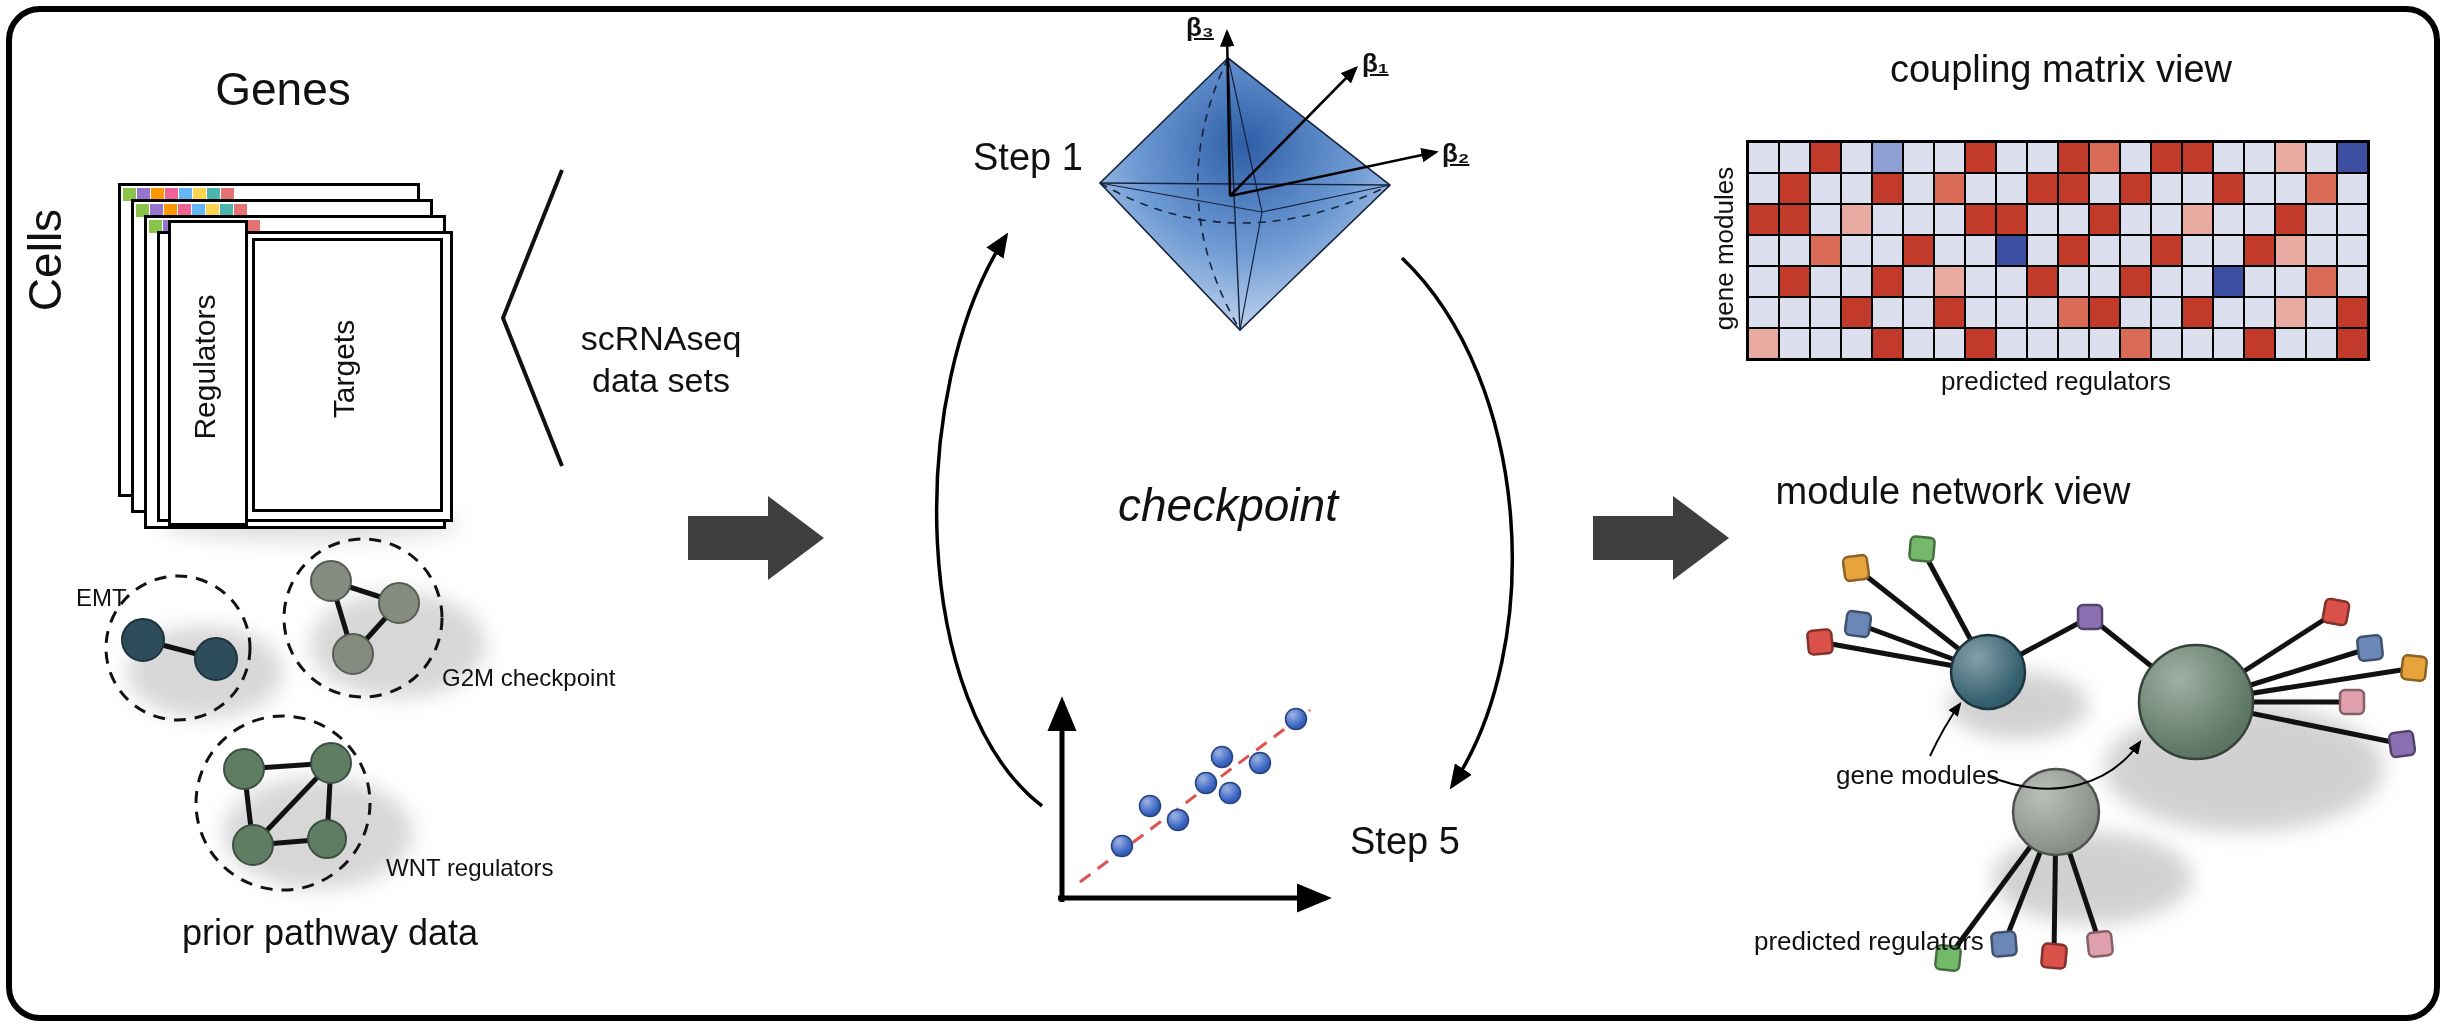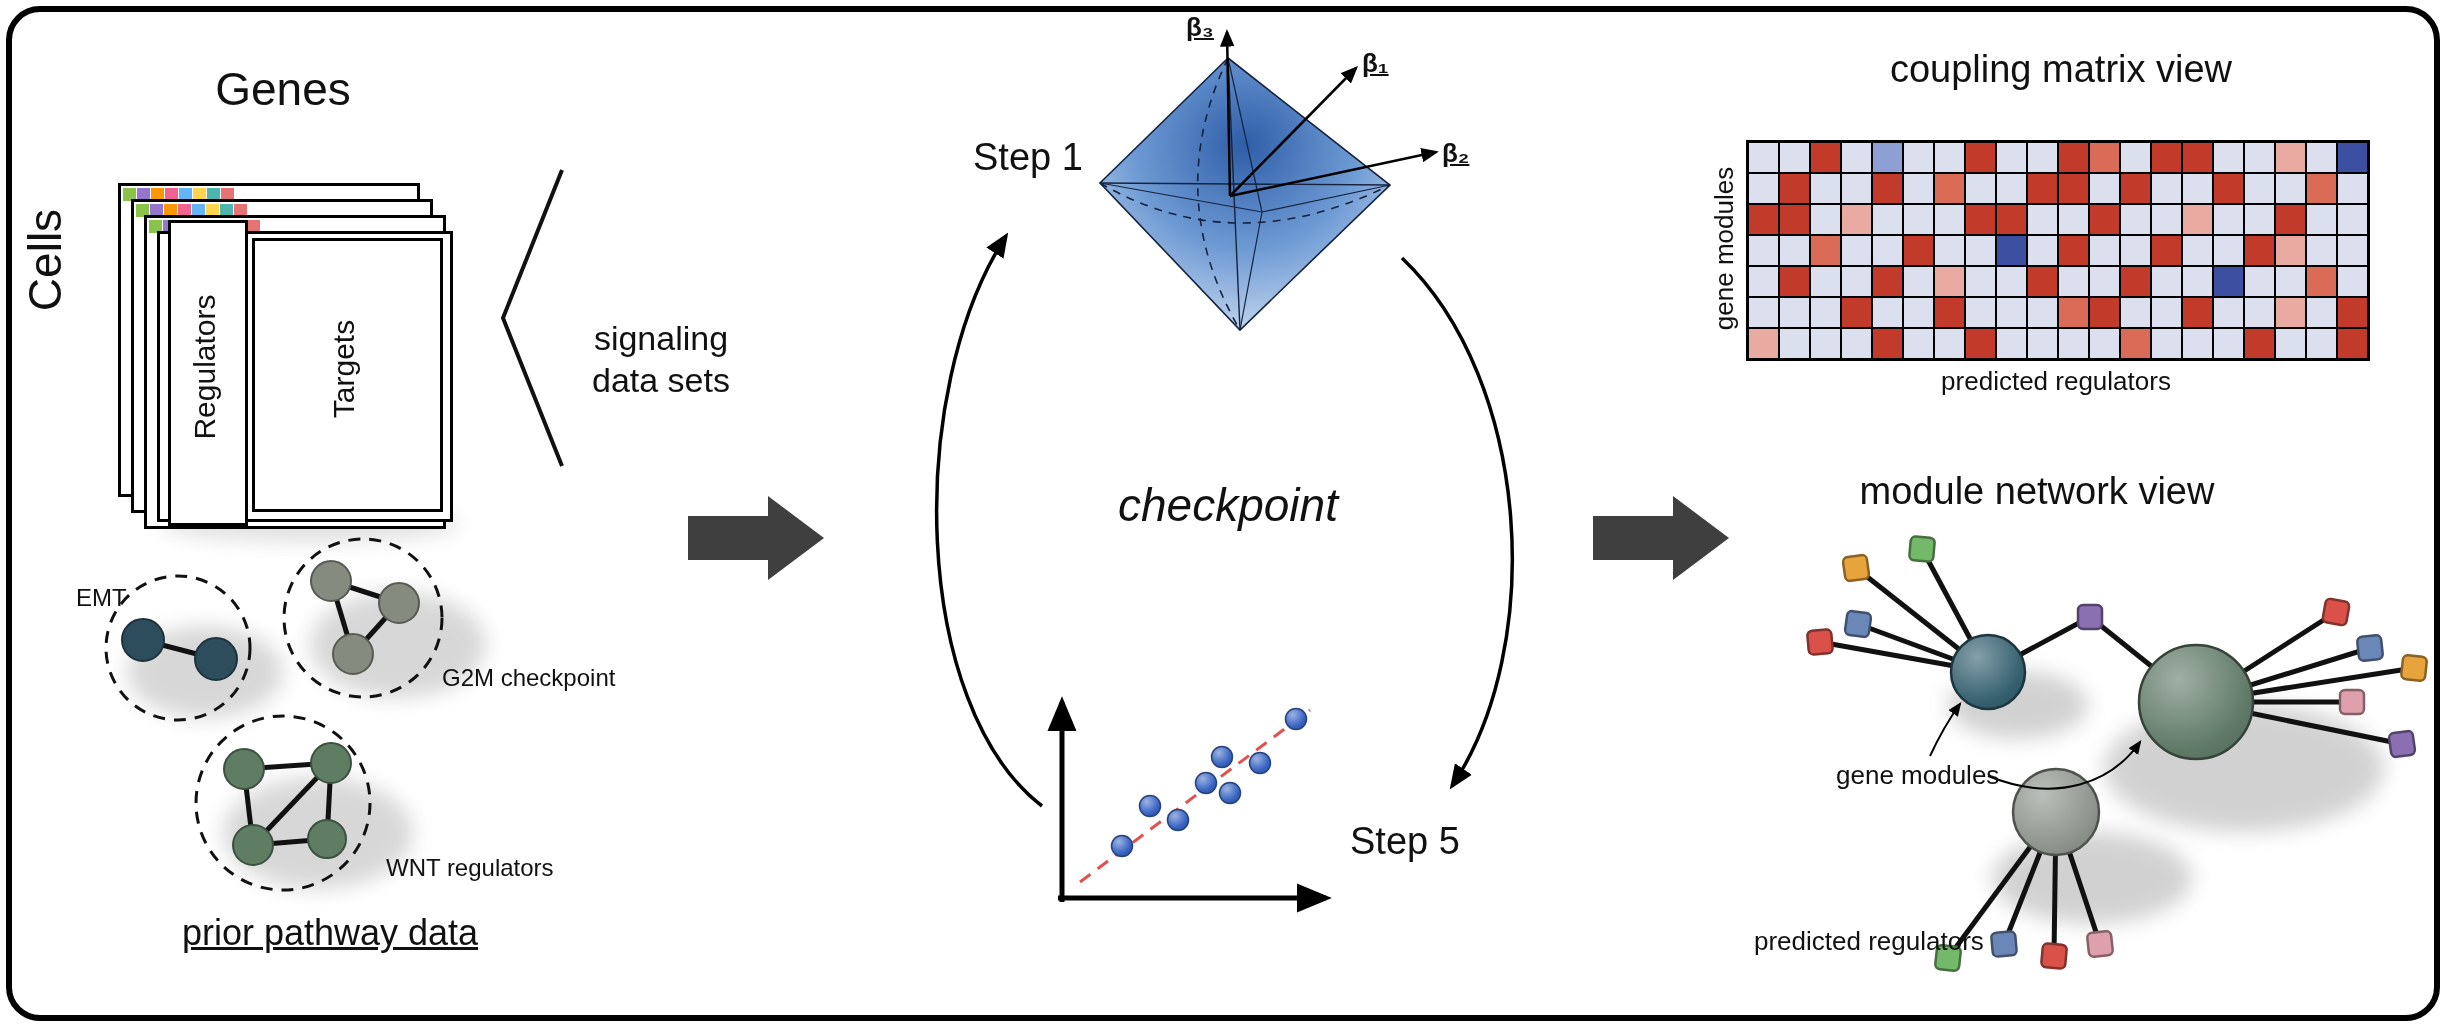--- a/index.html
+++ b/index.html
@@ -5,21 +5,21 @@
   html,body{margin:0;padding:0;background:#fff;}
   body{width:2446px;height:1027px;position:relative;font-family:"Liberation Sans",sans-serif;color:#111;overflow:hidden;}
   .frame{position:absolute;left:6px;top:6px;width:2422px;height:1003px;border:6px solid #000;border-radius:34px;}
   #gfx{position:absolute;left:0;top:0;}
   .label{position:absolute;}
   .center{text-align:center;}
   .vtext{transform:rotate(-90deg);}
   .italic{font-style:italic;}
   .bold{font-weight:bold;text-decoration:underline;}
   .t24{font-size:24px;} .t26{font-size:26px;} .t30{font-size:30px;}
-  .t34{font-size:34px;line-height:1.22;} .t36{font-size:36px;text-decoration:underline;} .t38{font-size:38px;} .t46{font-size:46px;}
+  .t34{font-size:34px;line-height:1.22;} .t36{font-size:36px;} .t38{font-size:38px;} .t46{font-size:46px;}
   .card{position:absolute;background:#fff;border:3px solid #000;}
   .strip{position:absolute;display:flex;gap:1px;}
   .strip span{width:13px;height:13px;display:block;}
   #heatmap{position:absolute;left:1746px;top:140px;display:grid;grid-template-columns:repeat(20,29px);grid-auto-rows:29px;gap:2px;background:#000;border:3px solid #000;}
   #heatmap .cell{width:29px;height:29px;}
 </style>
 </head>
 <body>
 
 <div class="frame"></div>
@@ -346,32 +346,32 @@
     <div class="cell" style="background: rgb(194, 59, 42);"></div>
     <div class="cell" style="background: rgb(220, 224, 238);"></div>
     <div class="cell" style="background: rgb(220, 224, 238);"></div>
     <div class="cell" style="background: rgb(194, 59, 42);"></div>
   </div>
 
 <div class="label t46 center" style="left:118px;top:62px;width:330px;">Genes</div>
 <div class="label t46 center vtext" style="left:-25px;top:233px;width:140px;">Cells</div>
 <div class="label t30 center vtext" style="left:65px;top:350px;width:280px;">Regulators</div>
 <div class="label t30 center vtext" style="left:224px;top:352px;width:240px;">Targets</div>
-<div class="label t34 center" style="left:566px;top:318px;width:190px;">signaling</div>
+<div class="label t34 center" style="left:566px;top:318px;width:190px;">scRNAseq</div>
 <div class="label t34 center" style="left:566px;top:360px;width:190px;">data sets</div>
 <div class="label t24" style="left:76px;top:584px;">EMT</div>
 <div class="label t24" style="left:442px;top:664px;">G2M checkpoint</div>
 <div class="label t24" style="left:386px;top:854px;">WNT regulators</div>
 <div class="label t36 center" style="left:140px;top:912px;width:380px;">prior pathway data</div>
 
 <div class="label t38" style="left:973px;top:136px;">Step 1</div>
 <div class="label t38" style="left:1350px;top:820px;">Step 5</div>
 <div class="label t46 italic center" style="left:1108px;top:478px;width:240px;">checkpoint</div>
 <div class="label t26 bold" style="left:1186px;top:12px;">β₃</div>
 <div class="label t26 bold" style="left:1362px;top:48px;">β₁</div>
 <div class="label t26 bold" style="left:1442px;top:138px;">β₂</div>
 
 <div class="label t38 center" style="left:1876px;top:48px;width:370px;">coupling matrix view</div>
 <div class="label t26 center vtext" style="left:1614px;top:233px;width:220px;">gene modules</div>
 <div class="label t26 center" style="left:1906px;top:366px;width:300px;">predicted regulators</div>
-<div class="label t38 center" style="left:1852px;top:470px;width:370px;text-align:center;">module network view</div>
+<div class="label t38 center" style="left:1768px;top:470px;width:370px;text-align:center;">module network view</div>
 <div class="label t26" style="left:1836px;top:760px;">gene modules</div>
 <div class="label t26" style="left:1754px;top:926px;">predicted regulators</div>
 
 </body></html>

